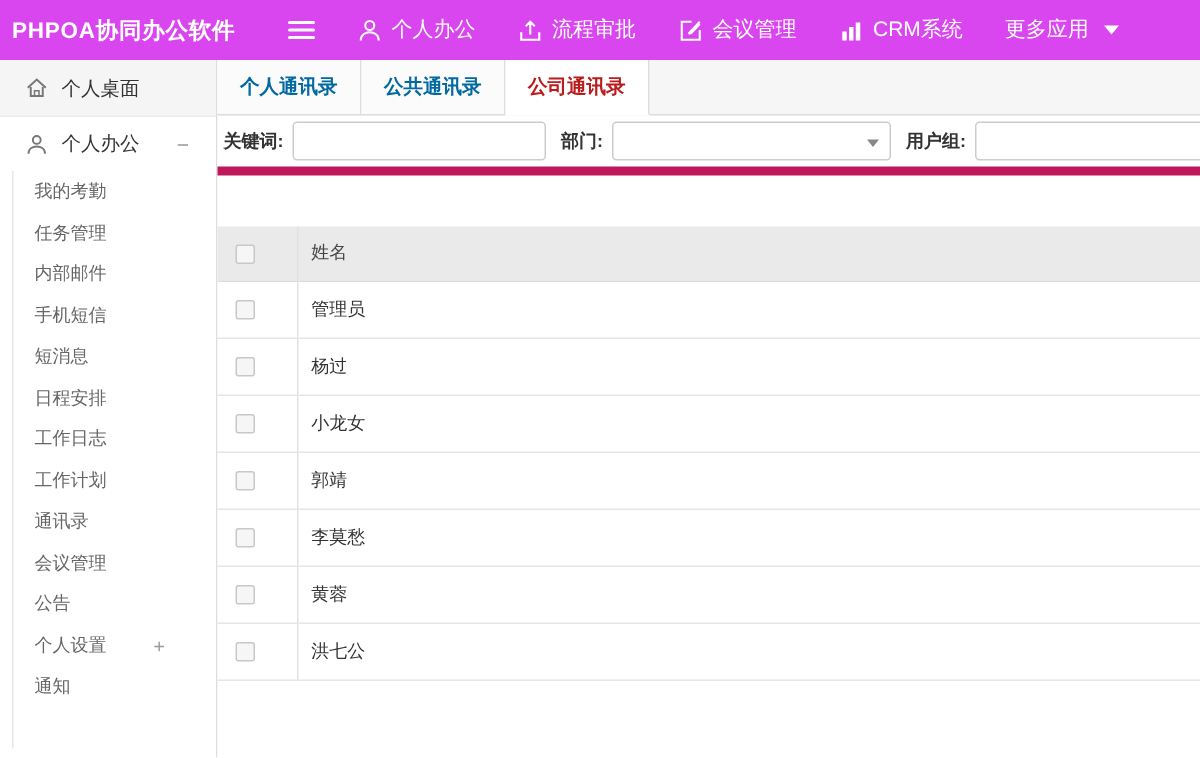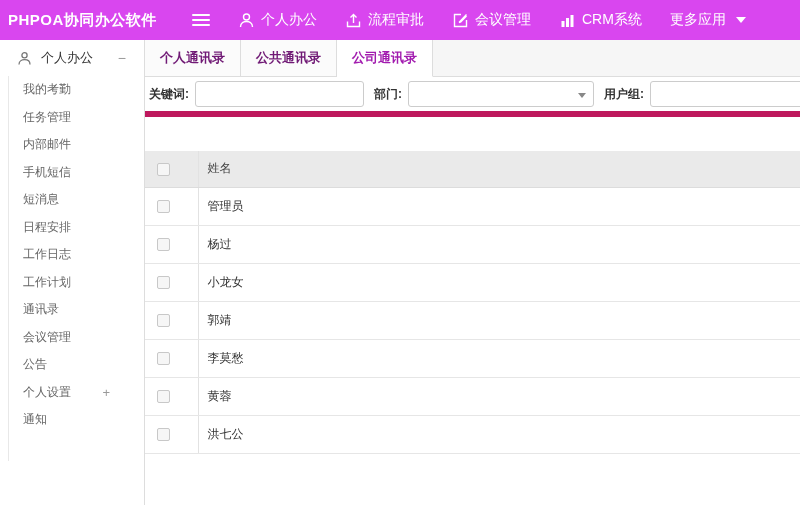--- a/index.html
+++ b/index.html
@@ -32,22 +32,22 @@
   .side-icon { width:15px; height:15px; display:inline-block; }
   .side-icon svg { display:block; }
   .side-sub { list-style:none; margin:4px 0 0 8px; padding:0; border-left:1px solid #e8e8e8; }
   .side-sub li { height:27.5px; line-height:27.5px; padding-left:14px; font-size:12px; color:#666; position:relative; cursor:pointer; white-space:nowrap; }
   .side-sub li .toggle { position:absolute; right:34px; color:#999; font-size:13px; }
 
   
   .main { flex:1; min-width:0; display:flex; flex-direction:column; background:#fff; }
 
   .tabbar { height:37px; background:#f6f6f6; border-bottom:1px solid #ddd; display:flex; flex-shrink:0; }
-  .tab { padding:0 15px; line-height:36px; font-size:13px; font-weight:bold; color:#701a75; background:#fbfbfb; border-right:1px solid #ddd; cursor:pointer; white-space:nowrap; }
-  .tab.active { background:#fff; color:#a21caf; border-bottom:1px solid #fff; margin-bottom:-1px; }
+  .tab { padding:0 15px; line-height:36px; font-size:13px; font-weight:bold; color:#0369a1; background:#fbfbfb; border-right:1px solid #ddd; cursor:pointer; white-space:nowrap; }
+  .tab.active { background:#fff; color:#b91c1c; border-bottom:1px solid #fff; margin-bottom:-1px; }
 
   .filter-panel { height:40px; border-bottom:6px solid #be185d; display:flex; align-items:center; padding-left:4px; overflow:hidden; flex-shrink:0; }
   .filter-label { font-size:12px; font-weight:bold; color:#333; margin-right:6px; white-space:nowrap; }
   .filter-input { width:180px; height:26px; border:1px solid #ccc; border-radius:3px; background:#fff; font-size:12px; padding:0 6px; outline:none; color:#333; }
   .ml { margin-left:10px; }
   .select-box { width:186px; height:26px; border:1px solid #ccc; border-radius:3px; background:#fff; position:relative; cursor:pointer; flex-shrink:0; }
   .select-caret { position:absolute; right:7px; top:11px; width:0; height:0; border-left:4px solid transparent; border-right:4px solid transparent; border-top:5px solid #888; }
   .filter-input.last { width:170px; flex-shrink:0; }
 
   .table-gap { height:34px; flex-shrink:0; }
@@ -116,20 +116,30 @@
     <div class="nav-item">
       <span>更多应用</span>
       <span class="caret"></span>
     </div>
   </div>
 </div>
 
 <div class="layout">
 
   <div class="sidebar">
+    <div class="side-desktop">
+      <span class="side-icon">
+        <svg width="15" height="15" viewBox="0 0 15 15">
+            <path d="M1.5 7.5 L7.5 2 L13.5 7.5" fill="none" stroke="#777" stroke-width="1.3"></path>
+            <path d="M3.5 7 V13 H11.5 V7" fill="none" stroke="#777" stroke-width="1.3"></path>
+            <rect x="6" y="9.5" width="3" height="3.5" fill="none" stroke="#777" stroke-width="1"></rect>
+          </svg>
+      </span>
+      <span>个人桌面</span>
+    </div>
 
     <div class="side-group">
       <span class="side-icon">
         <svg width="15" height="15" viewBox="0 0 15 15">
             <circle cx="7.5" cy="4.3" r="2.6" fill="none" stroke="#777" stroke-width="1.3"></circle>
             <path d="M2 13.5 C2 9.8 5.2 8.7 7.5 8.7 C9.8 8.7 13 9.8 13 13.5" fill="none" stroke="#777" stroke-width="1.3"></path>
           </svg>
       </span>
       <span>个人办公</span>
       <span class="toggle">−</span>

